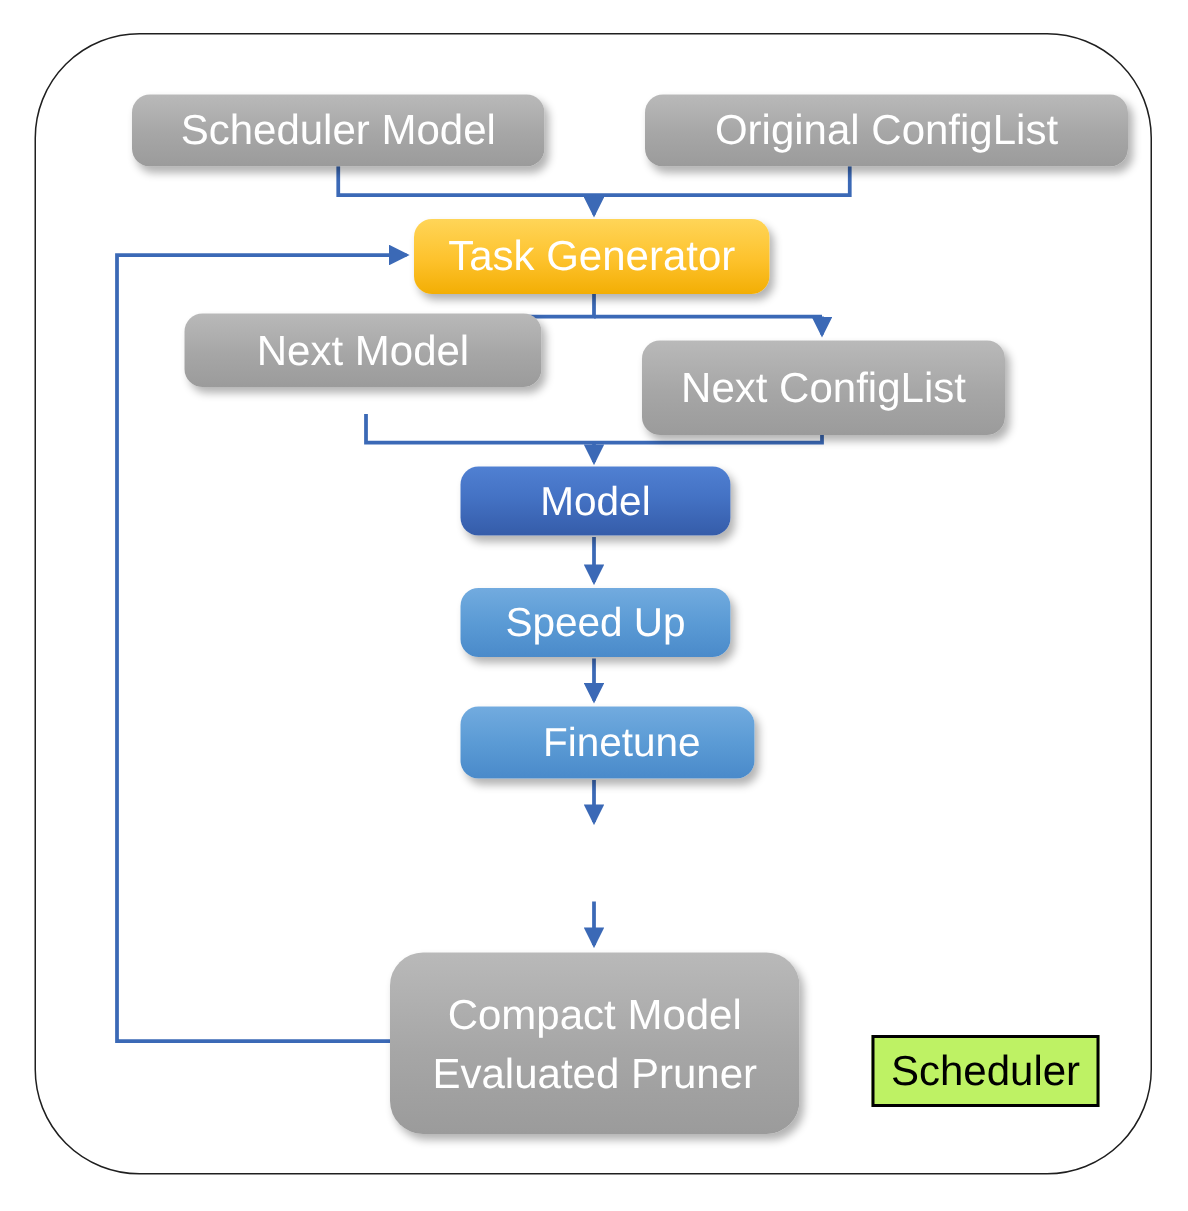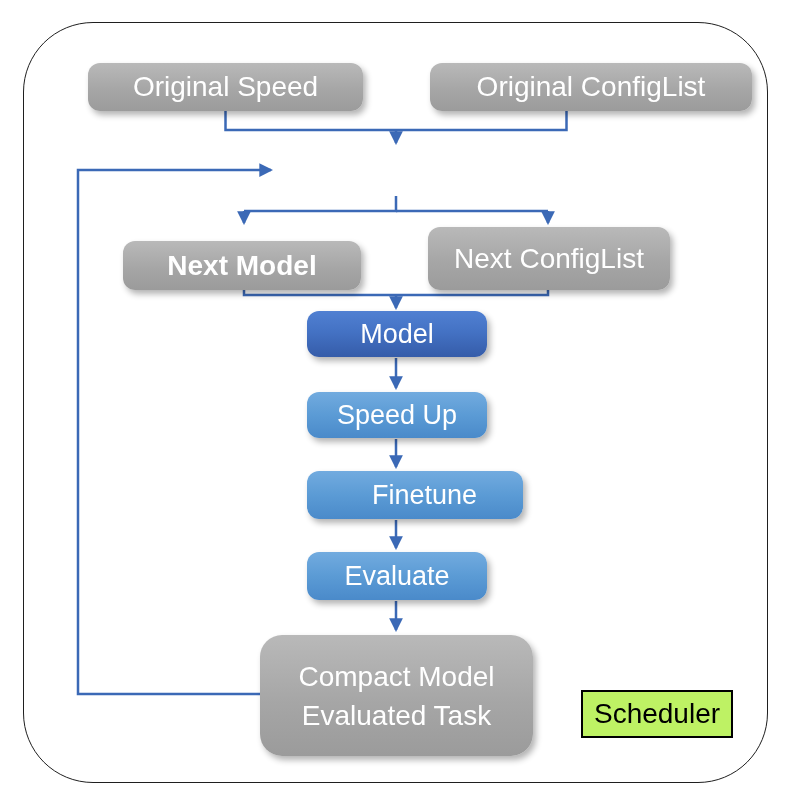--- a/index.html
+++ b/index.html
@@ -71,25 +71,25 @@
   }
   .blue {
     background: linear-gradient(180deg,
       var(--c-blue_light, #72abdf) 0%,
       var(--c-blue, #5b9bd5) 50%,
       var(--c-blue_deep, #4a8aca) 100%);
   }
   #node-original-model     { left: 88px;  top: 63px;  width: 275px; height: 48px; }
   #node-original-configlist{ left: 430px; top: 63px;  width: 322px; height: 48px; }
   #node-task-generator     { left: 276px; top: 146px; width: 237px; height: 50px; }
-  #node-next-model         { left: 123px; top: 241px; width: 238px; height: 49px; font-weight: bold; }
+  #node-next-model         { left: 123px; top: 209px; width: 238px; height: 49px; }
   #node-next-configlist    { left: 428px; top: 227px; width: 242px; height: 63px; }
   #node-pruner             { left: 307px; top: 311px; width: 180px; height: 46px; font-size: 27px; }
   #node-speed-up           { left: 307px; top: 392px; width: 180px; height: 46px; font-size: 27px; }
-  #node-finetune           { left: 307px; top: 471px; width: 216px; height: 48px; font-size: 27px; padding-left: 19px; }
+  #node-finetune           { left: 307px; top: 471px; width: 196px; height: 48px; font-size: 27px; padding-left: 19px; }
   #node-evaluate           { left: 307px; top: 552px; width: 180px; height: 48px; font-size: 27px; }
   #node-output {
     left: 260px; top: 635px; width: 273px; height: 121px;
     border-radius: 22px;
     flex-direction: column;
     line-height: 39px;
     font-size: 28px;
     text-align: center;
   }
   #node-scheduler {
@@ -128,37 +128,37 @@
     <path d="M396 295 V308" marker-end="url(#ah)"></path>
 
     <path d="M396 358 V388" marker-end="url(#ah)"></path>
     <path d="M396 439 V467" marker-end="url(#ah)"></path>
     <path d="M396 520 V548" marker-end="url(#ah)"></path>
     <path d="M396 601 V630" marker-end="url(#ah)"></path>
 
     <path d="M260 694 H78 V170 H271" marker-end="url(#ah)"></path>
   </svg>
 
-  <div class="node gray" id="node-original-model">Original Speed</div>
+  <div class="node gray" id="node-original-model">Scheduler Model</div>
 
   <div class="node gray" id="node-original-configlist">Original ConfigList</div>
 
+  <div class="node gold" id="node-task-generator">Task Generator</div>
 
   <div class="node gray" id="node-next-model">Next Model</div>
 
   <div class="node gray" id="node-next-configlist">Next ConfigList</div>
 
   <div class="node blue-dark" id="node-pruner">Model</div>
 
   <div class="node blue" id="node-speed-up">Speed Up</div>
 
   <div class="node blue" id="node-finetune">Finetune</div>
 
-  <div class="node blue" id="node-evaluate">Evaluate</div>
 
   <div class="node gray" id="node-output">
     <div>Compact Model</div>
-    <div>Evaluated Task</div>
+    <div>Evaluated Pruner</div>
   </div>
 
   <div class="node" id="node-scheduler">Scheduler</div>
 
 </div>
 
 </body></html>

